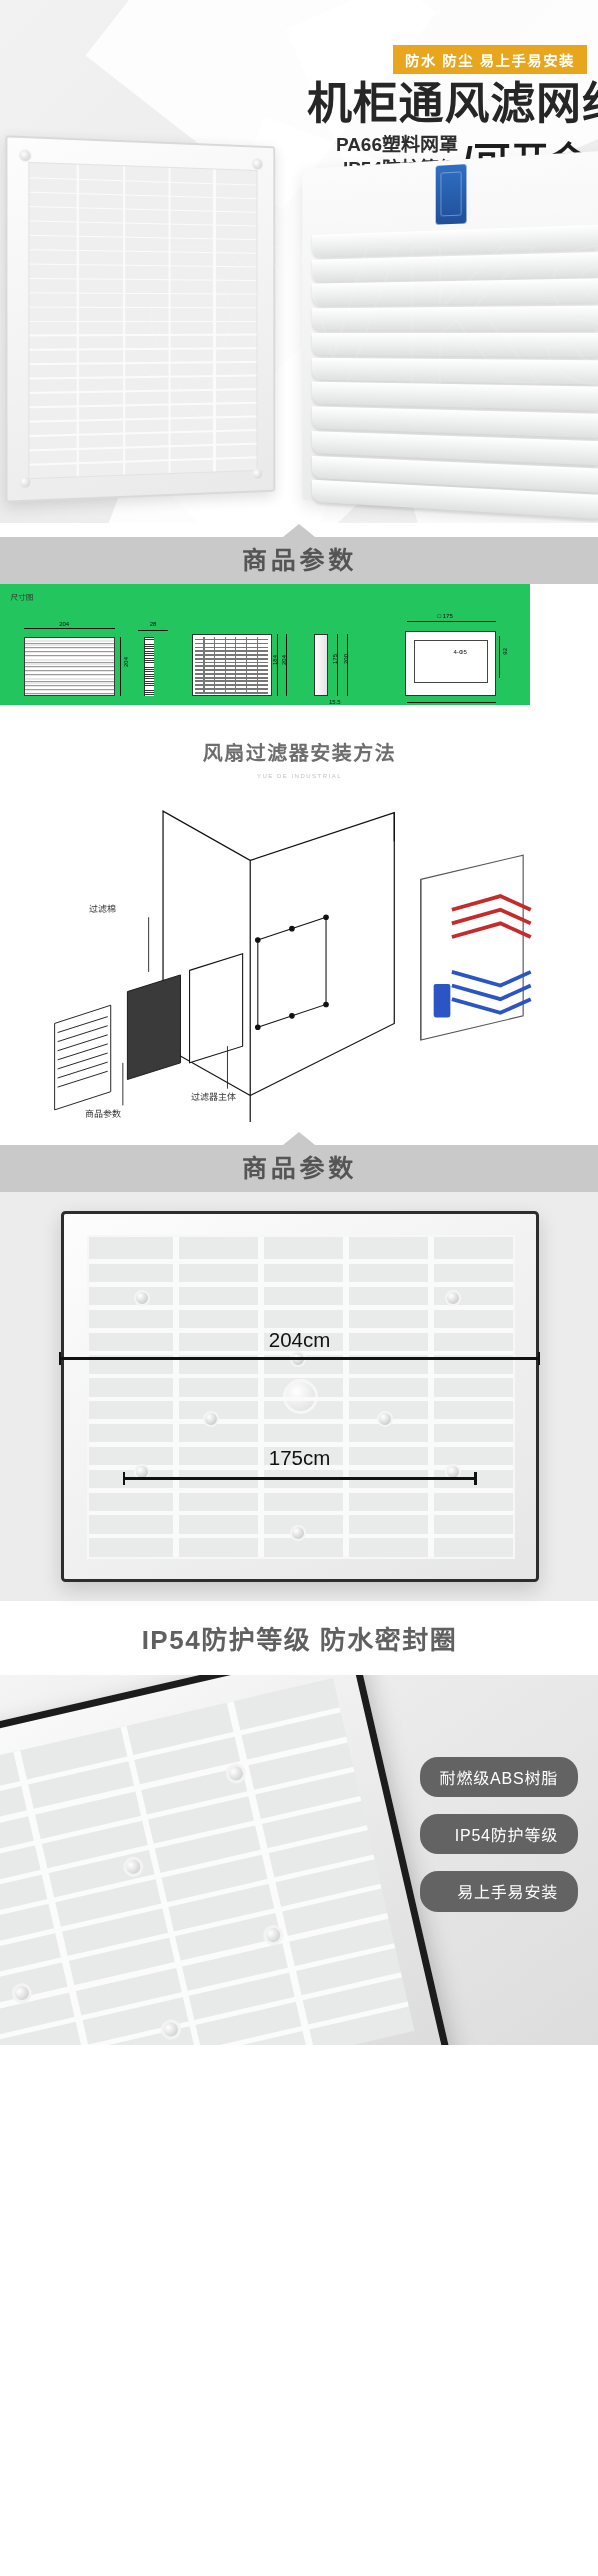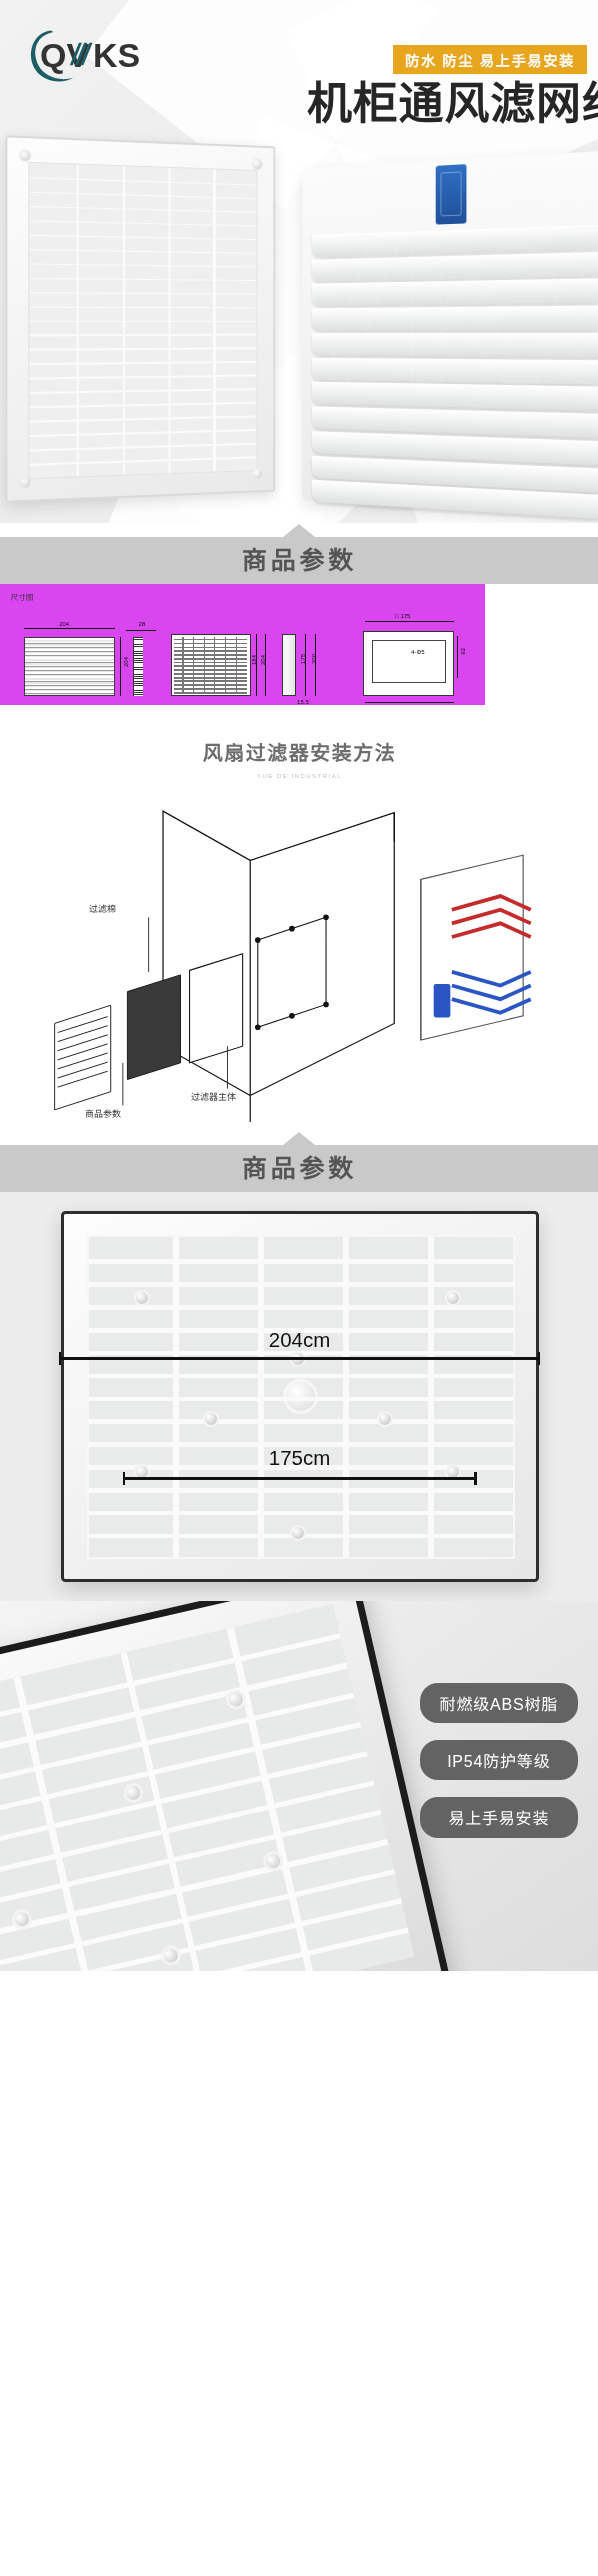--- a/index.html
+++ b/index.html
@@ -76,21 +76,21 @@
     position:absolute; left:50%; top:-13px; margin-left:-16.7px;
     width:0; height:0; border-left:16.7px solid transparent;
     border-right:16.7px solid transparent; border-bottom:13px solid #c9c9c9;
   }
   .banner-title {
     text-align:center; font-size:25px; font-weight:bold; color:#555;
     letter-spacing:3.8px; line-height:47px;
   }
 
   
-  .spec { position:relative; width:485px; height:121px; background:#d946ef; padding:7.6px 10.6px 0 10.6px; }
+  .spec { position:relative; width:530px; height:121px; background:#22c55e; padding:7.6px 10.6px 0 10.6px; }
   .spec-label { font-size:7.6px; color:#333; margin-bottom:3px; }
   .spec-row { display:flex; align-items:flex-end; justify-content:space-between; height:91px; }
   .dw { position:relative; }
   .dw-louver { width:91px; height:59px; background:repeating-linear-gradient(180deg,#fff 0 1.5px,#9a9a9a 1.5px 2.3px,#e8e8e8 2.3px 3.8px);
                border:0.8px solid #3a3a3a; }
   .dim-txt { position:absolute; font-size:6px; color:#111; font-family:"Liberation Sans",sans-serif; }
   .dim-line { position:absolute; background:#111; }
   .vtxt { writing-mode:vertical-rl; transform:rotate(180deg); }
   .dw-side { width:10.6px; height:59px; border-left:0.8px solid #333; position:relative;
              background:repeating-linear-gradient(180deg,#333 0 0.8px,#fff 0.8px 2.3px); }
@@ -145,50 +145,45 @@
               border:7.6px solid #1c1c1c; border-radius:7.6px;
               transform:rotate(-13deg); box-shadow:0 10.6px 26px rgba(0,0,0,.25); }
   .cu-inner { position:absolute; left:26px; top:26px; right:23px; bottom:23px;
               background:#e8eae9; overflow:hidden; }
   .cu-h { position:absolute; left:0; right:0; height:5.3px; background:#fbfbfb; }
   .cu-v { position:absolute; top:0; bottom:0; width:6.8px; background:#fbfbfb; }
   .cu-screw { position:absolute; width:20px; height:20px; border-radius:50%;
               background:radial-gradient(circle at 34% 32%,#fff,#c4c4c4); border:3px solid #f3f3f3; }
   .pills { position:absolute; right:21px; top:82px; display:flex; flex-direction:column; gap:16.7px; }
   .pill { background:#636363; color:#fff; font-size:16px; letter-spacing:0.8px;
-          padding:8.3px 20px; border-radius:18px; text-align:center; white-space:nowrap; }
+          padding:8.3px 20px; border-radius:18px; text-align:right; white-space:nowrap; }
 </style>
 </head>
 <body>
 
 <div class="page">
 
   <section class="hero">
     <div class="facet f1"></div>
     <div class="facet f2"></div>
     <div class="facet f3"></div>
     <div class="facet f4"></div>
     <div class="facet f5"></div>
 
-    <div class="logo">
-      <svg viewBox="0 0 175 86">
-        <path d="M36 10 C10 14 4 44 16 62 C26 78 52 82 66 72 C50 78 28 72 20 56 C10 36 18 16 40 12 Z" fill="#1d5e66"></path>
-        <text x="22" y="58" font-family="Liberation Sans, sans-serif" font-size="45" font-weight="bold" fill="#333">QV</text>
-        <text x="92" y="58" font-family="Liberation Sans, sans-serif" font-size="45" font-weight="bold" fill="#333">KS</text>
-        <g fill="#1d5e66">
-          <rect x="84" y="26" width="4" height="30" transform="skewX(-22)"></rect>
-          <rect x="91" y="26" width="4" height="30" transform="skewX(-22)"></rect>
-          <rect x="98" y="26" width="4" height="30" transform="skewX(-22)"></rect>
-        </g>
-      </svg>
-    </div>
 
     <div class="hero-text">
       <div class="badge">防水 防尘 易上手易安装</div>
       <div class="hero-title">机柜通风滤网组</div>
+      <div class="hero-sub">
+        <div class="hero-sub-lines">
+          <div>PA66塑料网罩</div>
+          <div>IP54防护等级</div>
+        </div>
+        <div class="hero-sub-big">/可开合</div>
+      </div>
     </div>
 
     <div class="hero-prod">
       <div class="panel-front">
         <div class="panel-inner" id="heroMesh">
             <div class="grid-h" style="top: 4.54545%;"></div>
             <div class="grid-h" style="top: 9.09091%;"></div>
             <div class="grid-h" style="top: 13.6364%;"></div>
             <div class="grid-h" style="top: 18.1818%;"></div>
             <div class="grid-h" style="top: 22.7273%;"></div>
@@ -434,20 +429,23 @@
       <div class="m-val" style="top:114px;">204cm</div>
       <div class="m-dim" style="left:59px; right:59px; top:258px;">
         <div class="cap"></div>
           <div class="bar"></div>
           <div class="cap"></div>
       </div>
       <div class="m-val" style="top:232px;">175cm</div>
     </div>
   </section>
 
+  <section class="ip-head">
+    <span>IP54防护等级 防水密封圈</span>
+  </section>
 
   <section class="closeup">
     <div class="cu-panel">
       <div class="cu-inner" id="cuMesh">
           <div class="cu-h" style="top: 8.33333%;"></div>
           <div class="cu-h" style="top: 16.6667%;"></div>
           <div class="cu-h" style="top: 25%;"></div>
           <div class="cu-h" style="top: 33.3333%;"></div>
           <div class="cu-h" style="top: 41.6667%;"></div>
           <div class="cu-h" style="top: 50%;"></div>

